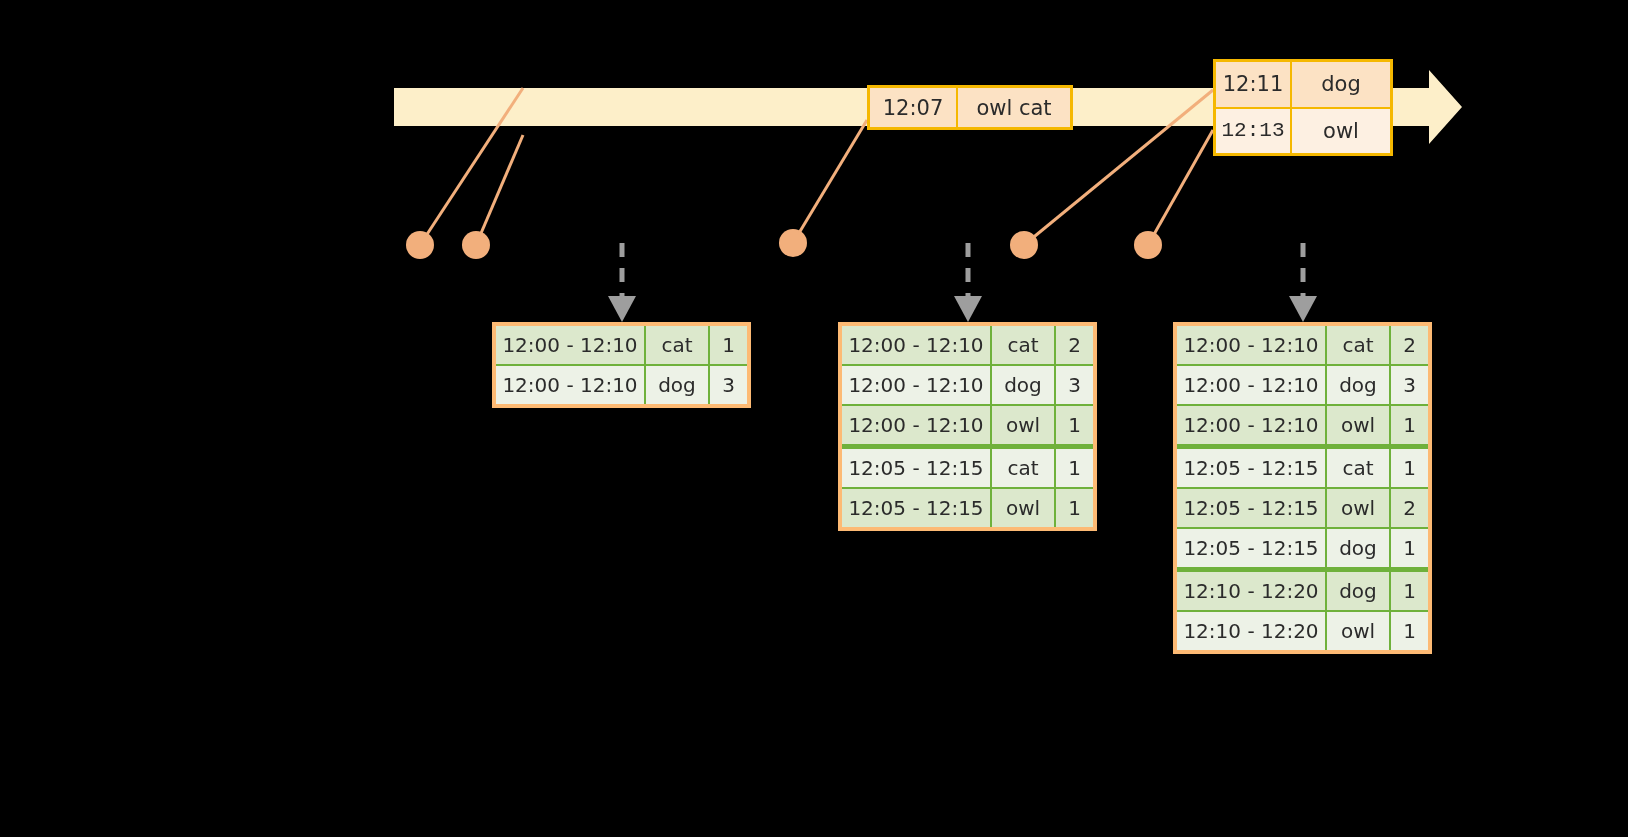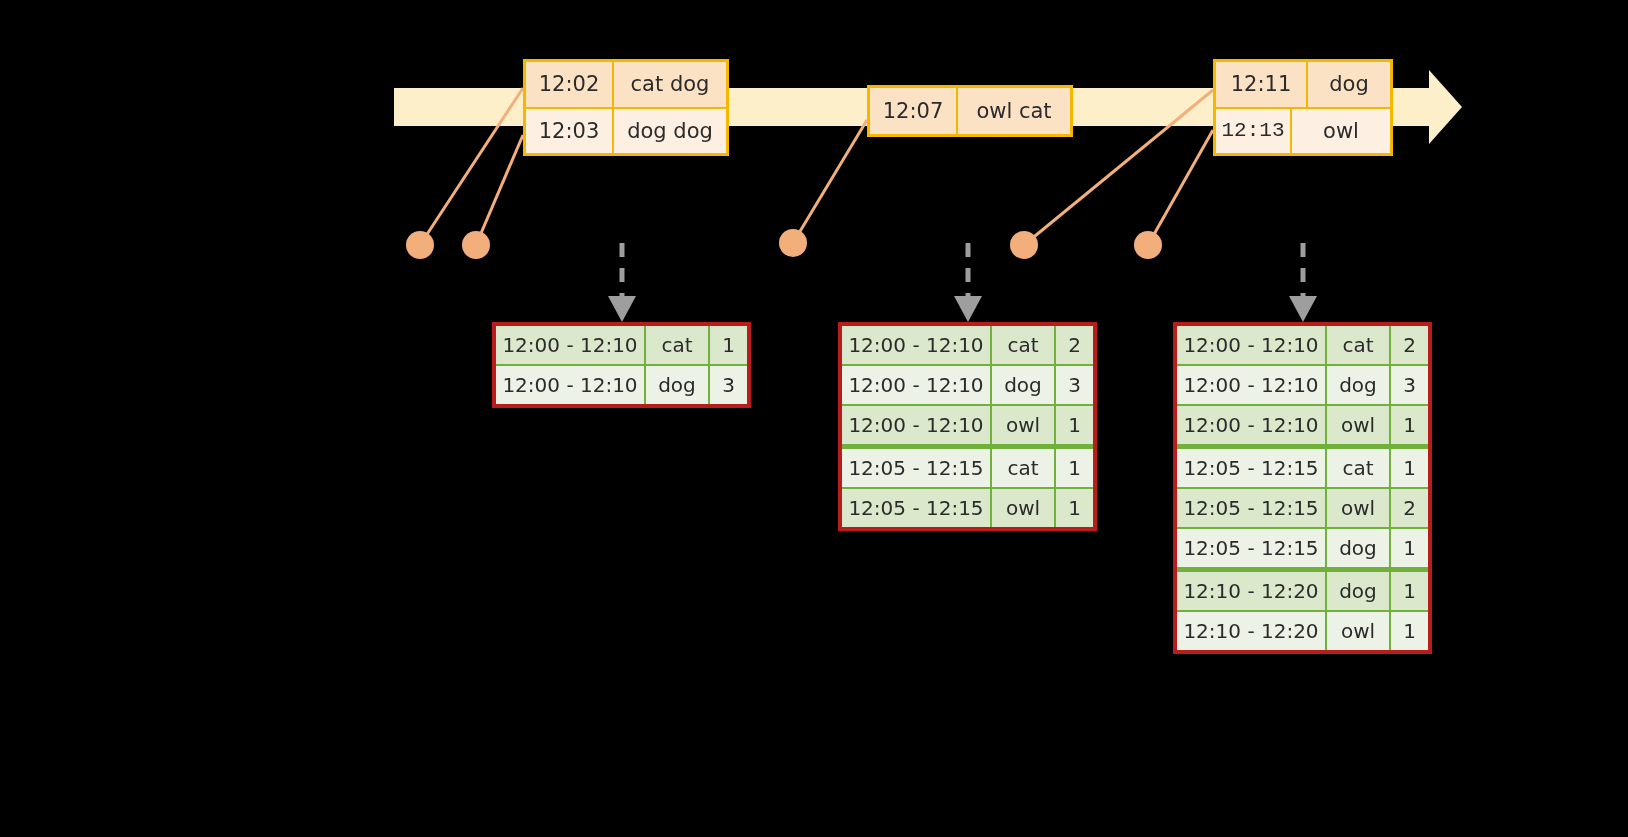--- a/index.html
+++ b/index.html
@@ -15,21 +15,21 @@
   .evt-row + .evt-row{border-top:2px solid #F5B800;}
   .evt-time{display:flex;align-items:center;justify-content:center;
             box-sizing:border-box;border-right:2px solid #F5B800;
             font-size:21px;color:#2b2b2b;white-space:nowrap;}
   .evt-val{display:flex;align-items:center;justify-content:center;
            box-sizing:border-box;font-size:21px;color:#2b2b2b;white-space:nowrap;flex:1 1 auto;}
   .shade-a .evt-time,.shade-a .evt-val{background:#FCE2C4;}
   .shade-b .evt-time,.shade-b .evt-val{background:#FDF0E2;}
 
   
-  .rtable{position:absolute;border:4px solid #b91c1c;box-sizing:border-box;z-index:5;}
+  .rtable{position:absolute;border:4px solid #fdba74;box-sizing:border-box;z-index:5;}
   .rrow{display:flex;}
   .rrow + .rrow{border-top:2px solid #6FB13B;}
   .rcell{box-sizing:border-box;display:flex;align-items:center;justify-content:center;
          font-size:20px;color:#2b2b2b;height:38px;white-space:nowrap;}
   .rcell.win{justify-content:center;border-right:2px solid #6FB13B;}
   .rcell.key{justify-content:center;border-right:2px solid #6FB13B;}
   .rcell.cnt{justify-content:center;}
   .band-0 .rcell{background:#DCE8CC;}
   .band-1 .rcell{background:#EDF2E7;}
   .grp-sep{border-top:5px solid #6FB13B !important;}
@@ -66,41 +66,31 @@
       <line x1="968" y1="243" x2="968" y2="300"></line>
       <line x1="1303" y1="243" x2="1303" y2="300"></line>
     </g>
     <g fill="#9E9E9E">
       <polygon points="608,296 636,296 622,322"></polygon>
       <polygon points="954,296 982,296 968,322"></polygon>
       <polygon points="1289,296 1317,296 1303,322"></polygon>
     </g>
   </svg>
 
-  <div class="evt" style="left:523px;top:59px;width:206px;height:97px;">
-    <div class="evt-row shade-a">
-      <div class="evt-time" style="width:88px;">12:02</div>
-      <div class="evt-val">cat dog</div>
-    </div>
-    <div class="evt-row shade-b">
-      <div class="evt-time" style="width:88px;">12:03</div>
-      <div class="evt-val">dog dog</div>
-    </div>
-  </div>
 
-  <div class="evt" style="left:867px;top:85px;width:206px;height:52px;justify-content:center;">
+  <div class="evt" style="left:867px;top:85px;width:206px;height:45px;justify-content:center;">
     <div class="evt-row shade-a">
       <div class="evt-time" style="width:88px;">12:07</div>
       <div class="evt-val">owl cat</div>
     </div>
   </div>
 
   <div class="evt" style="left:1213px;top:59px;width:180px;height:97px;">
     <div class="evt-row shade-a">
-      <div class="evt-time" style="width:92px;">12:11</div>
+      <div class="evt-time" style="width:76px;">12:11</div>
       <div class="evt-val">dog</div>
     </div>
     <div class="evt-row shade-b">
       <div class="evt-time" style="width:76px;font-family:Liberation Mono, monospace;">12:13</div>
       <div class="evt-val">owl</div>
     </div>
   </div>
 
   <div class="rtable" style="left:492px;top:322px;width:259px;">
     <div class="rrow band-0">

